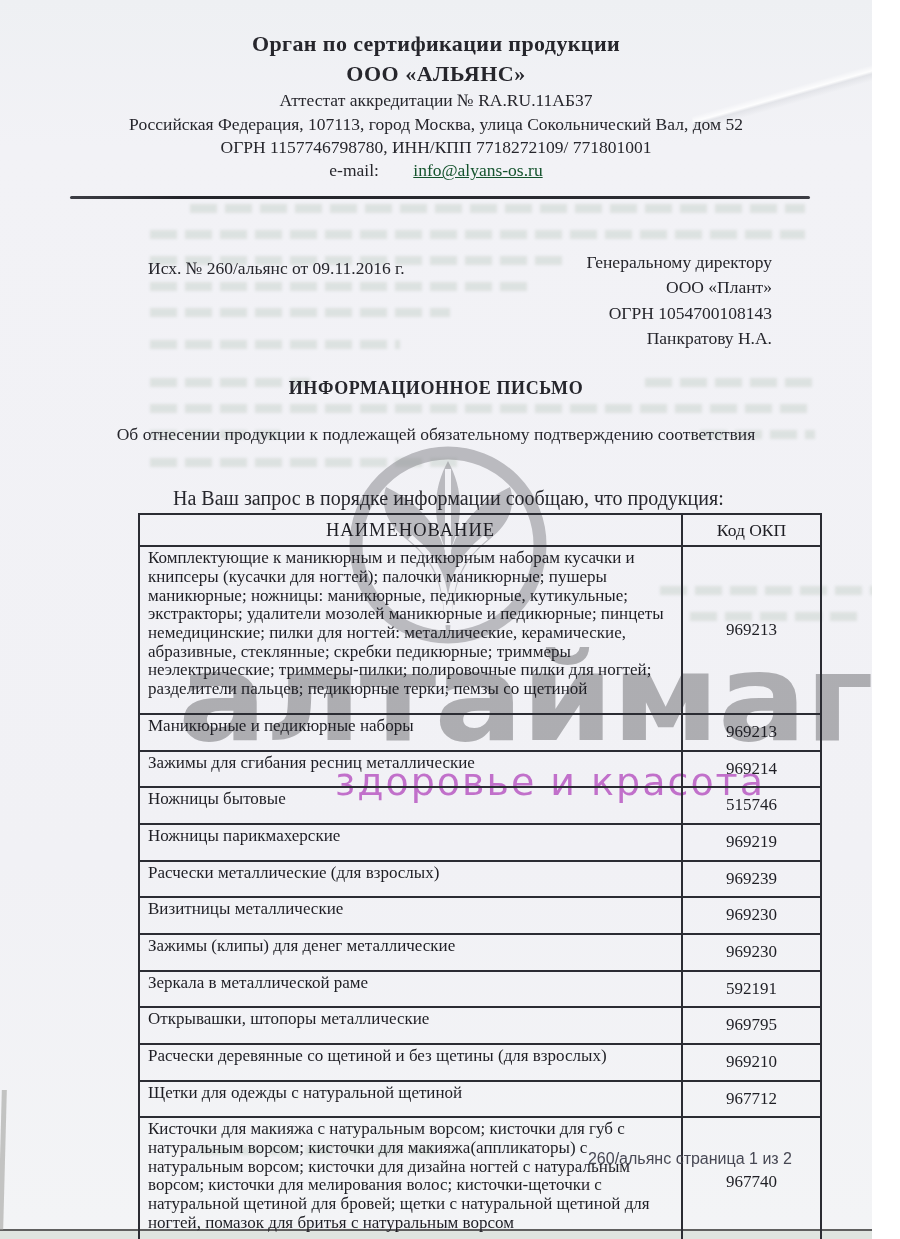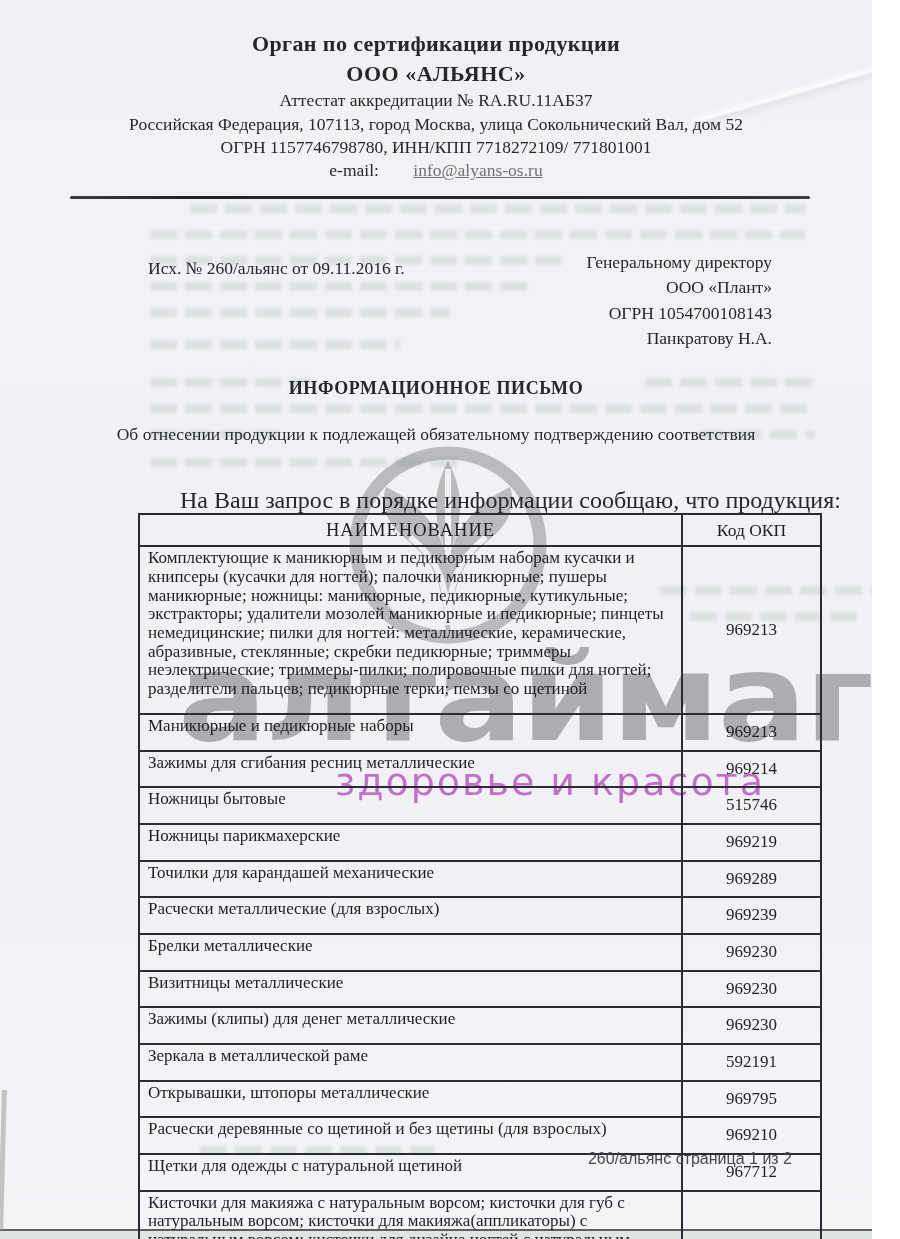--- a/index.html
+++ b/index.html
@@ -27,21 +27,21 @@
   }
 
   
   .letterhead{
     position:absolute;left:30px;right:30px;top:30px;
     text-align:center;line-height:1.28;
   }
   .lh-org{font-size:22px;font-weight:bold;letter-spacing:.4px;}
   .lh-name{font-size:22px;font-weight:bold;margin-top:2px;letter-spacing:.5px;}
   .lh-line{font-size:17.5px;margin-top:1px;}
-  .lh-email a{color:#737373;text-decoration:underline;margin-left:30px;}
+  .lh-email a{color:#14532d;text-decoration:underline;margin-left:30px;}
   .rule{
     position:absolute;left:70px;top:196px;width:740px;height:3px;
     background:linear-gradient(90deg,#3c3d44 0%,#23242a 15%,#2c2d33 85%,#3c3d44 100%);
     border-radius:2px;
   }
 
   
   .ghost{
     position:absolute;height:9px;filter:blur(1.6px);opacity:.85;
     background:repeating-linear-gradient(90deg,rgba(115,145,120,.20) 0 27px,rgba(115,145,120,0) 27px 35px);
@@ -56,21 +56,21 @@
 
   
   .doc-title{
     position:absolute;left:0;right:0;top:378px;text-align:center;
     font-size:18px;font-weight:bold;letter-spacing:.6px;
   }
   .doc-subtitle{
     position:absolute;left:0;right:0;top:424px;text-align:center;
     font-size:17.5px;
   }
-  .doc-lead{position:absolute;left:180px;top:487px;font-size:24px;}
+  .doc-lead{position:absolute;left:173px;top:487px;font-size:20px;}
 
   
   .wm-globe{position:absolute;left:346px;top:443px;width:204px;height:204px;opacity:.50;}
   .wm-brand{
     position:absolute;left:178px;top:632px;width:650px;
     font-family:"DejaVu Sans","Liberation Sans",sans-serif;
     font-weight:bold;font-size:132px;line-height:1;color:#77777b;opacity:.55;
     letter-spacing:-2px;transform:scaleY(.92);white-space:nowrap;
   }
   .wm-tagline{
@@ -193,34 +193,26 @@
     <tr>
       <td class="name">Ножницы бытовые</td>
       <td class="code">515746</td>
     </tr>
 
     <tr>
       <td class="name">Ножницы парикмахерские</td>
       <td class="code">969219</td>
     </tr>
 
-    <tr>
-      <td class="name">Точилки для карандашей механические</td>
-      <td class="code">969289</td>
-    </tr>
 
     <tr>
       <td class="name">Расчески металлические (для взрослых)</td>
       <td class="code">969239</td>
     </tr>
 
-    <tr>
-      <td class="name">Брелки металлические</td>
-      <td class="code">969230</td>
-    </tr>
 
     <tr>
       <td class="name">Визитницы металлические</td>
       <td class="code">969230</td>
     </tr>
 
     <tr>
       <td class="name">Зажимы (клипы) для денег металлические</td>
       <td class="code">969230</td>
     </tr>

